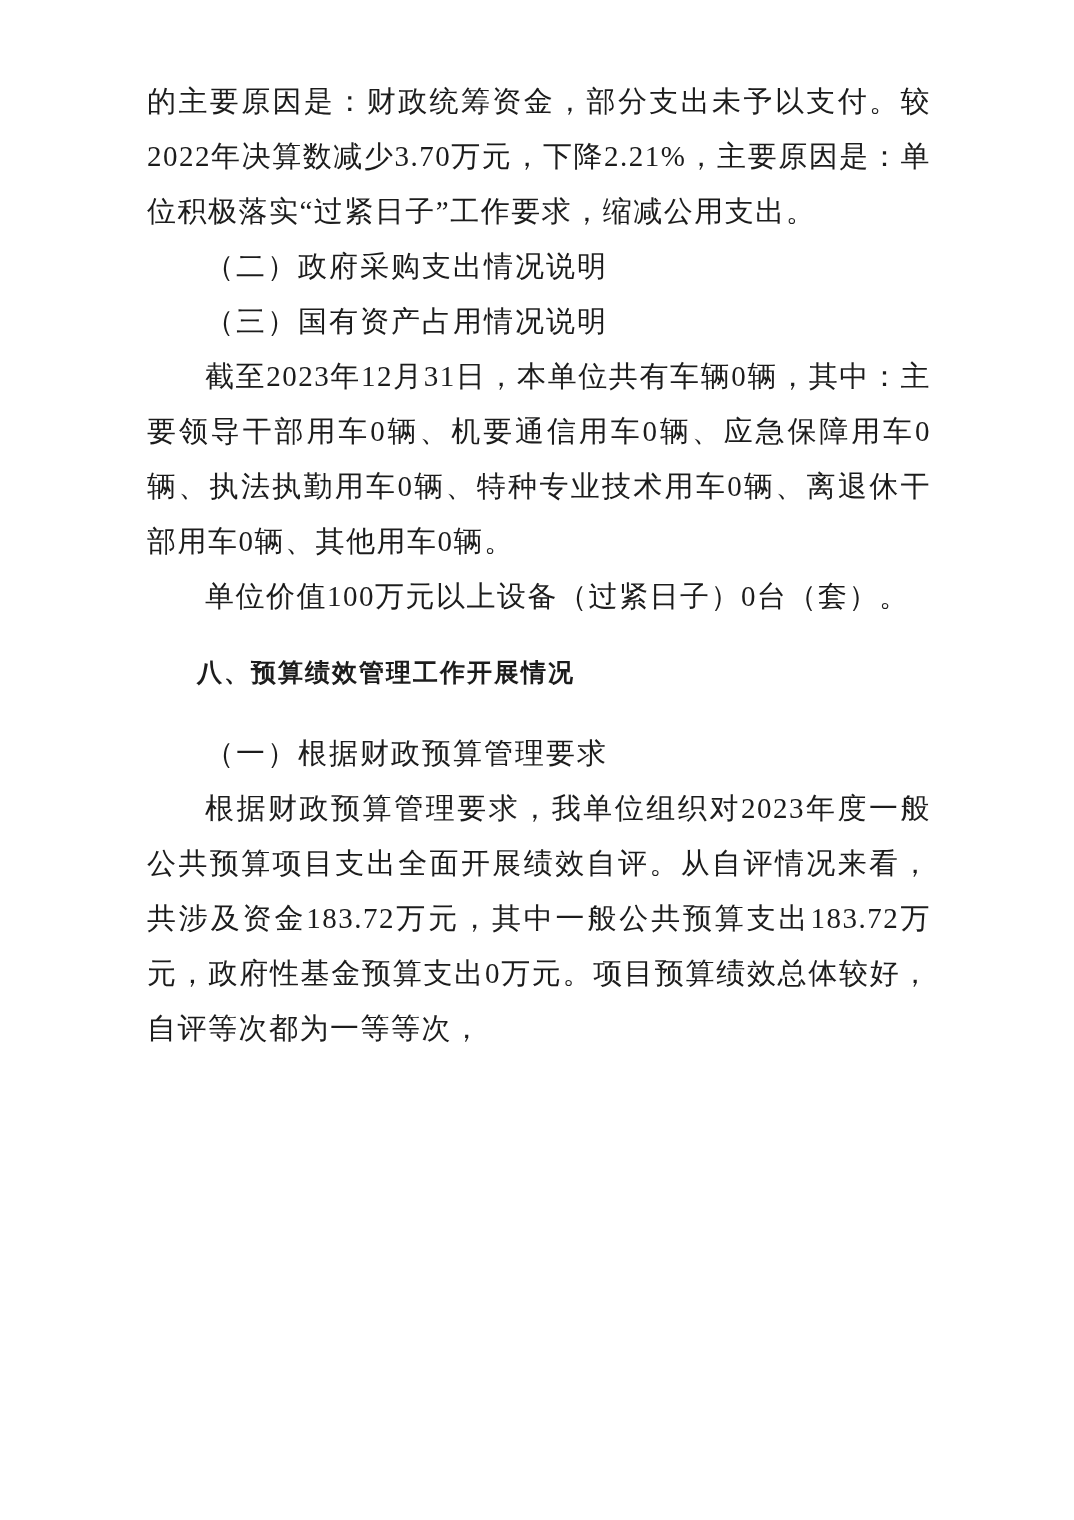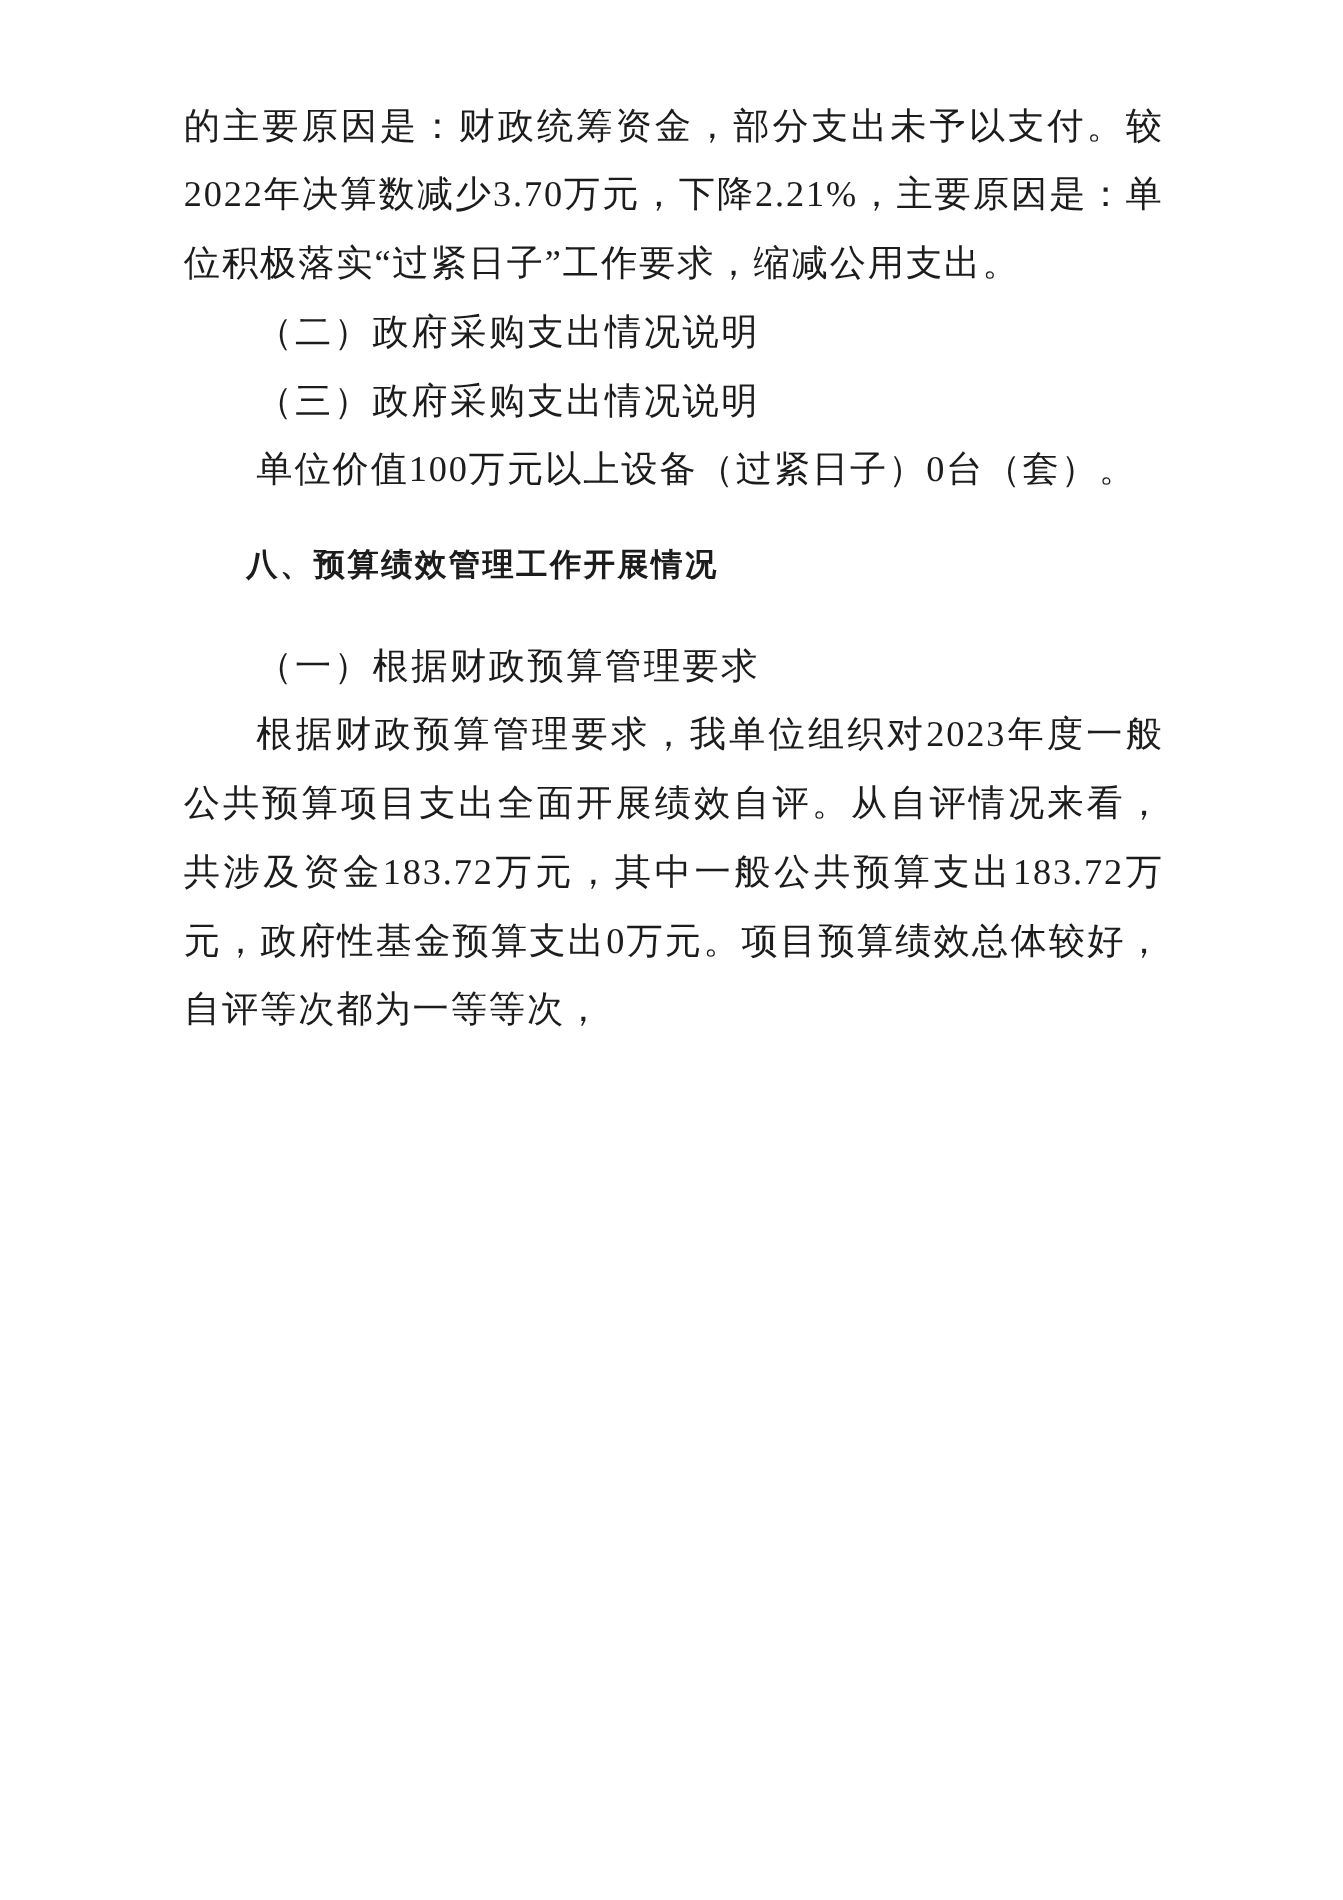--- a/index.html
+++ b/index.html
@@ -64,21 +64,22 @@
     padding-left: 23px;
   }
 </style>
 </head>
 <body>
 
 <div class="page">
   <div class="content" id="doc-content">
       <div class="block body no-indent">的主要原因是：财政统筹资金，部分支出未予以支付。较2022年决算数减少3.70万元，下降2.21%，主要原因是：单位积极落实“过紧日子”工作要求，缩减公用支出。</div>
       <div class="block heading2">（二）政府采购支出情况说明</div>
-      <div class="block heading2">（三）政府采购支出情况说明</div>
+      <div class="block heading2">（三）国有资产占用情况说明</div>
+      <div class="block body">截至2023年12月31日，本单位共有车辆0辆，其中：主要领导干部用车0辆、机要通信用车0辆、应急保障用车0辆、执法执勤用车0辆、特种专业技术用车0辆、离退休干部用车0辆、其他用车0辆。</div>
       <div class="block body">单位价值100万元以上设备（过紧日子）0台（套）。</div>
       <div class="block heading1">八、预算绩效管理工作开展情况</div>
       <div class="block heading2">（一）根据财政预算管理要求</div>
       <div class="block body">根据财政预算管理要求，我单位组织对2023年度一般公共预算项目支出全面开展绩效自评。从自评情况来看，共涉及资金183.72万元，其中一般公共预算支出183.72万元，政府性基金预算支出0万元。项目预算绩效总体较好，自评等次都为一等等次，</div>
     </div>
   <div class="footer">
     <span>- 19 -</span>
   </div>
 </div>
 

